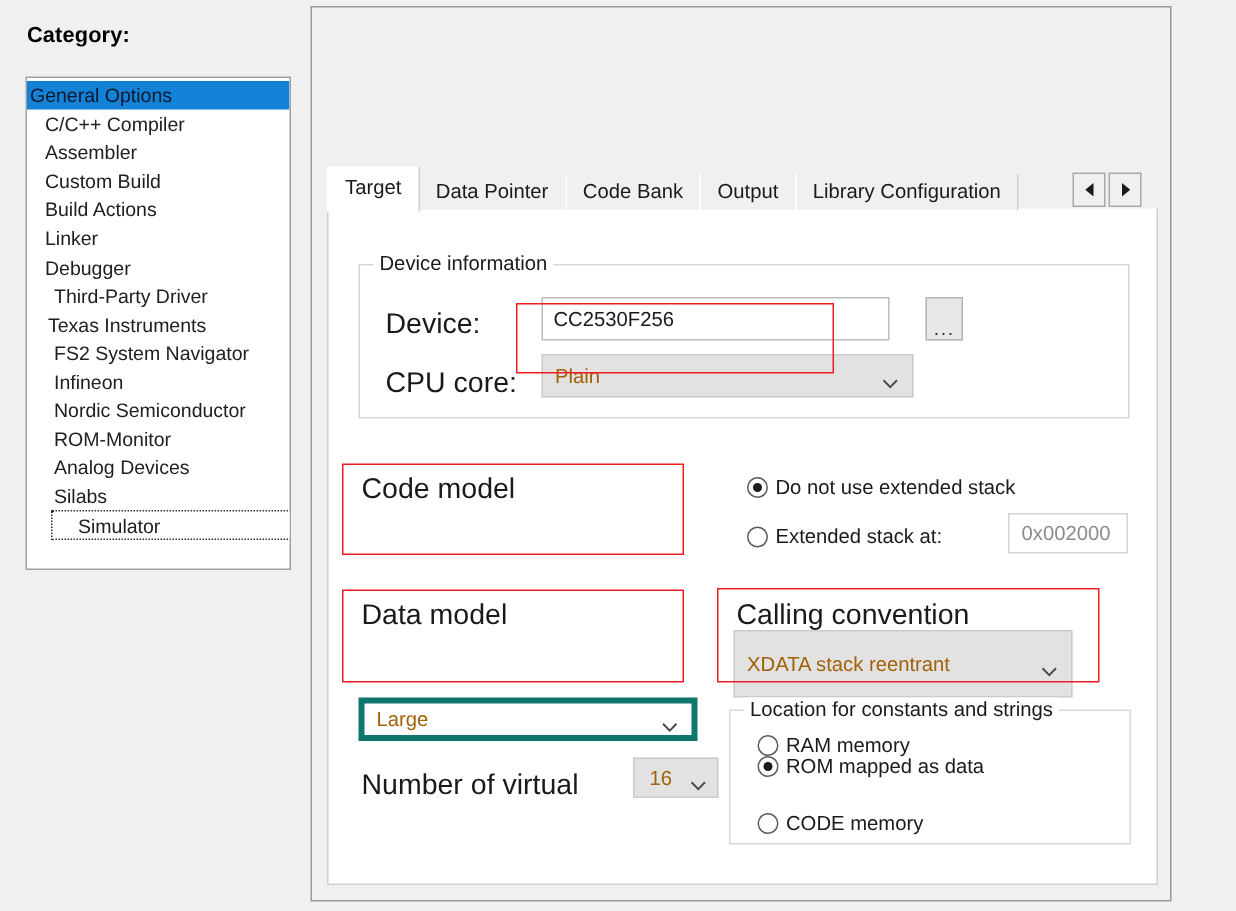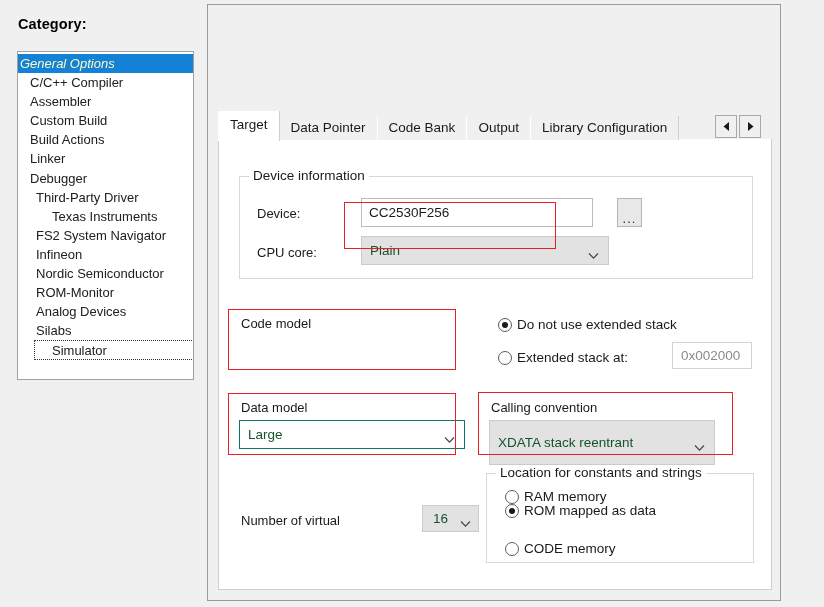--- a/index.html
+++ b/index.html
@@ -47,22 +47,21 @@
     font-size: 13px;
     color: #202020;
     white-space: nowrap;
     box-sizing: border-box;
     padding-left: 2px;
   }
   .cat-item.indent-0 { padding-left: 2px; }
   .cat-item.indent-1 { padding-left: 12px; }
   .cat-item.selected {
     background: #1381d6;
-    color: #fef9c3;
-    font-style: italic;
+    color: #0f172a;
   }
   .cat-item.focused {
     border: 1px dotted #303030;
     padding-left: 11px;
     background: #ffffff;
     color: #202020;
     width: 182px;
     margin-left: 16px;
   }
 
@@ -149,21 +148,21 @@
     left: 9px;
     background: #ffffff;
     padding: 0 4px;
     font-size: 13.5px;
     color: #1a1a1a;
     white-space: nowrap;
   }
 
   .field-label {
     position: absolute;
-    font-size: 13px;
+    font-size: 19px;
     color: #1a1a1a;
     white-space: nowrap;
   }
 
   
   .textbox {
     position: absolute;
     background: #ffffff;
     border: 1px solid #bcbcbc;
     box-sizing: border-box;
@@ -198,29 +197,30 @@
     line-height: 10px;
   }
 
   
   .combo {
     position: absolute;
     background: #e2e2e2;
     border: 1px solid #cbcbcb;
     box-sizing: border-box;
     font-size: 13.5px;
-    color: #14532d;
+    color: #a16207;
     display: flex;
     align-items: center;
     padding-left: 8px;
     white-space: nowrap;
   }
   .combo.hot {
     background: #ffffff;
-    border: 1px solid #0f766e;
+    border: 4px solid #0f766e;
+    margin-top: 45px;
   }
   .combo .arrow {
     position: absolute;
     right: 9px;
     top: 50%;
     transform: translateY(-50%);
     width: 11px;
     height: 7px;
   }
   .combo.sm { padding-left: 10px; }
@@ -273,21 +273,21 @@
 
 <div id="category-listbox">
     <div class="cat-item indent-0 selected">General Options</div>
     <div class="cat-item indent-1">C/C++ Compiler</div>
     <div class="cat-item indent-1">Assembler</div>
     <div class="cat-item indent-1">Custom Build</div>
     <div class="cat-item indent-1">Build Actions</div>
     <div class="cat-item indent-1">Linker</div>
     <div class="cat-item indent-1">Debugger</div>
     <div class="cat-item indent-1" style="padding-left: 18px;">Third-Party Driver</div>
-    <div class="cat-item indent-1" style="padding-left: 34px;">Texas Instruments</div>
+    <div class="cat-item indent-1" style="padding-left: 14px;">Texas Instruments</div>
     <div class="cat-item indent-1" style="padding-left: 18px;">FS2 System Navigator</div>
     <div class="cat-item indent-1" style="padding-left: 18px;">Infineon</div>
     <div class="cat-item indent-1" style="padding-left: 18px;">Nordic Semiconductor</div>
     <div class="cat-item indent-1" style="padding-left: 18px;">ROM-Monitor</div>
     <div class="cat-item indent-1" style="padding-left: 18px;">Analog Devices</div>
     <div class="cat-item indent-1" style="padding-left: 18px;">Silabs</div>
     <div class="cat-item indent-1 focused" style="padding-left: 17px;">Simulator</div>
   </div>
 
 <div id="right-panel">

